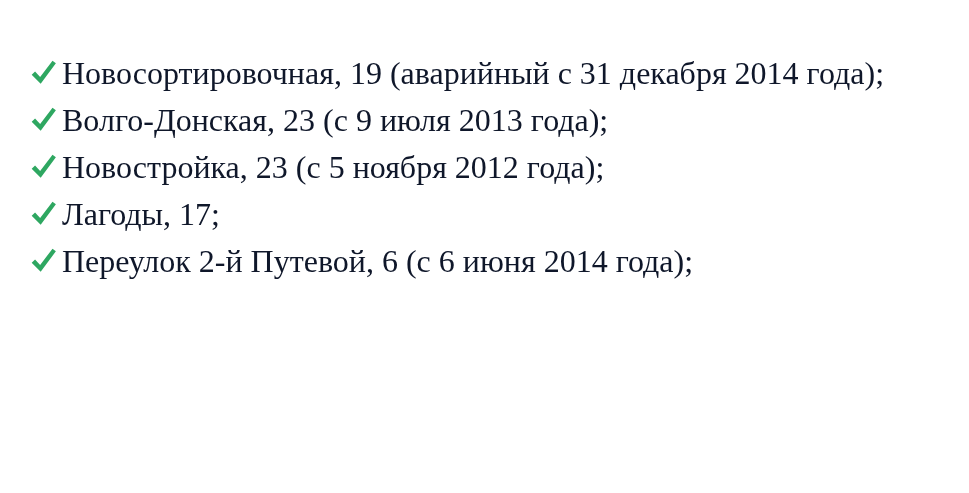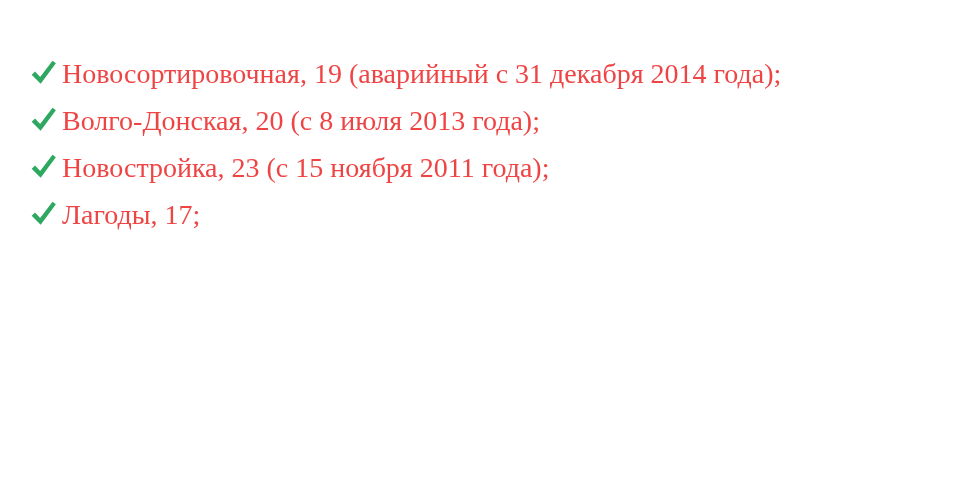--- a/index.html
+++ b/index.html
@@ -34,23 +34,23 @@
     width: 32px;
     margin-top: 8px;
   }
   .bullet svg {
     display: block;
     width: 27px;
     height: 29px;
   }
   .item-text {
     flex: 1 1 auto;
-    font-size: 28px;
+    font-size: 32px;
     line-height: 47px;
-    color: #ef4444;
+    color: #0f172a;
     letter-spacing: 0px;
   }
 </style>
 </head>
 <body>
 
 <div class="slide">
   <ul class="check-list">
 
     <li class="check-item">
@@ -61,38 +61,46 @@
       </span>
       <span class="item-text">Новосортировочная, 19 (аварийный с 31 декабря 2014 года);</span>
     </li>
 
     <li class="check-item">
       <span class="bullet">
         <svg viewBox="0 0 24 24" aria-hidden="true">
           <polygon class="check-shape" points="1.5,14 4.5,11.2 9,16 20,1.5 23,3.8 9.5,22" fill="#2ea761"></polygon>
         </svg>
       </span>
-      <span class="item-text">Волго-Донская, 20 (с 8 июля 2013 года);</span>
+      <span class="item-text">Волго-Донская, 23 (с 9 июля 2013 года);</span>
     </li>
 
 
     <li class="check-item">
       <span class="bullet">
         <svg viewBox="0 0 24 24" aria-hidden="true">
           <polygon class="check-shape" points="1.5,14 4.5,11.2 9,16 20,1.5 23,3.8 9.5,22" fill="#2ea761"></polygon>
         </svg>
       </span>
-      <span class="item-text">Новостройка, 23 (с 15 ноября 2011 года);</span>
+      <span class="item-text">Новостройка, 23 (с 5 ноября 2012 года);</span>
     </li>
 
     <li class="check-item">
       <span class="bullet">
         <svg viewBox="0 0 24 24" aria-hidden="true">
           <polygon class="check-shape" points="1.5,14 4.5,11.2 9,16 20,1.5 23,3.8 9.5,22" fill="#2ea761"></polygon>
         </svg>
       </span>
       <span class="item-text">Лагоды, 17;</span>
     </li>
 
+    <li class="check-item">
+      <span class="bullet">
+        <svg viewBox="0 0 24 24" aria-hidden="true">
+          <polygon class="check-shape" points="1.5,14 4.5,11.2 9,16 20,1.5 23,3.8 9.5,22" fill="#2ea761"></polygon>
+        </svg>
+      </span>
+      <span class="item-text">Переулок 2-й Путевой, 6 (с 6 июня 2014 года);</span>
+    </li>
 
 
   </ul>
 </div>
 
 </body></html>

